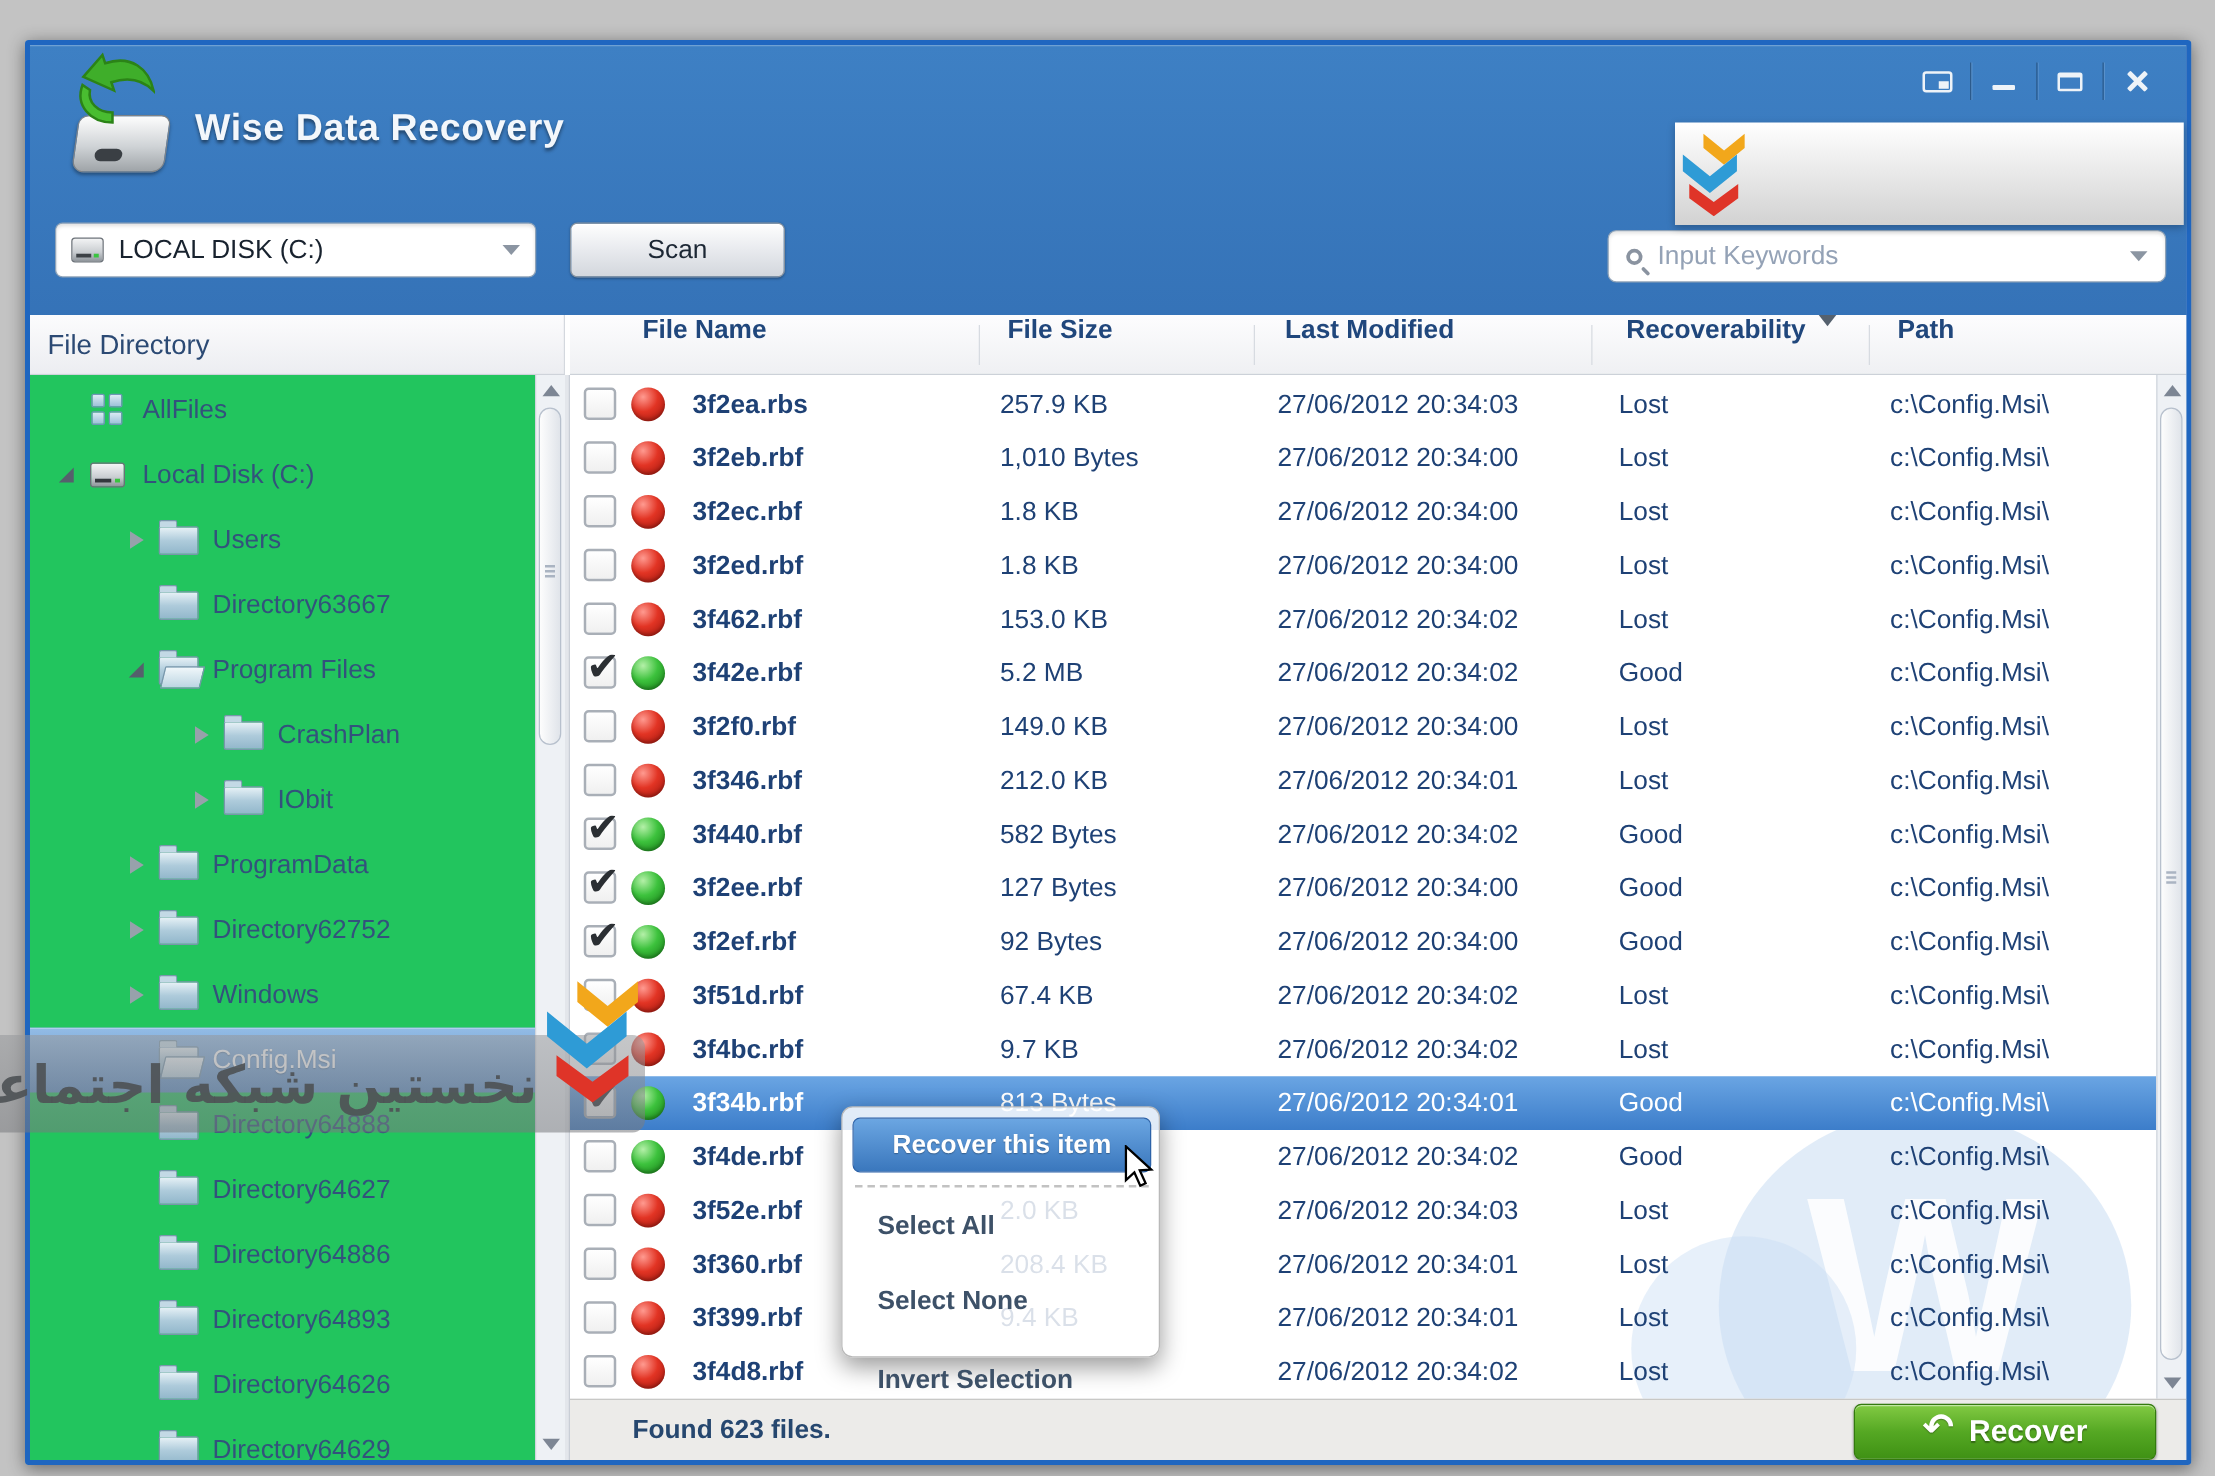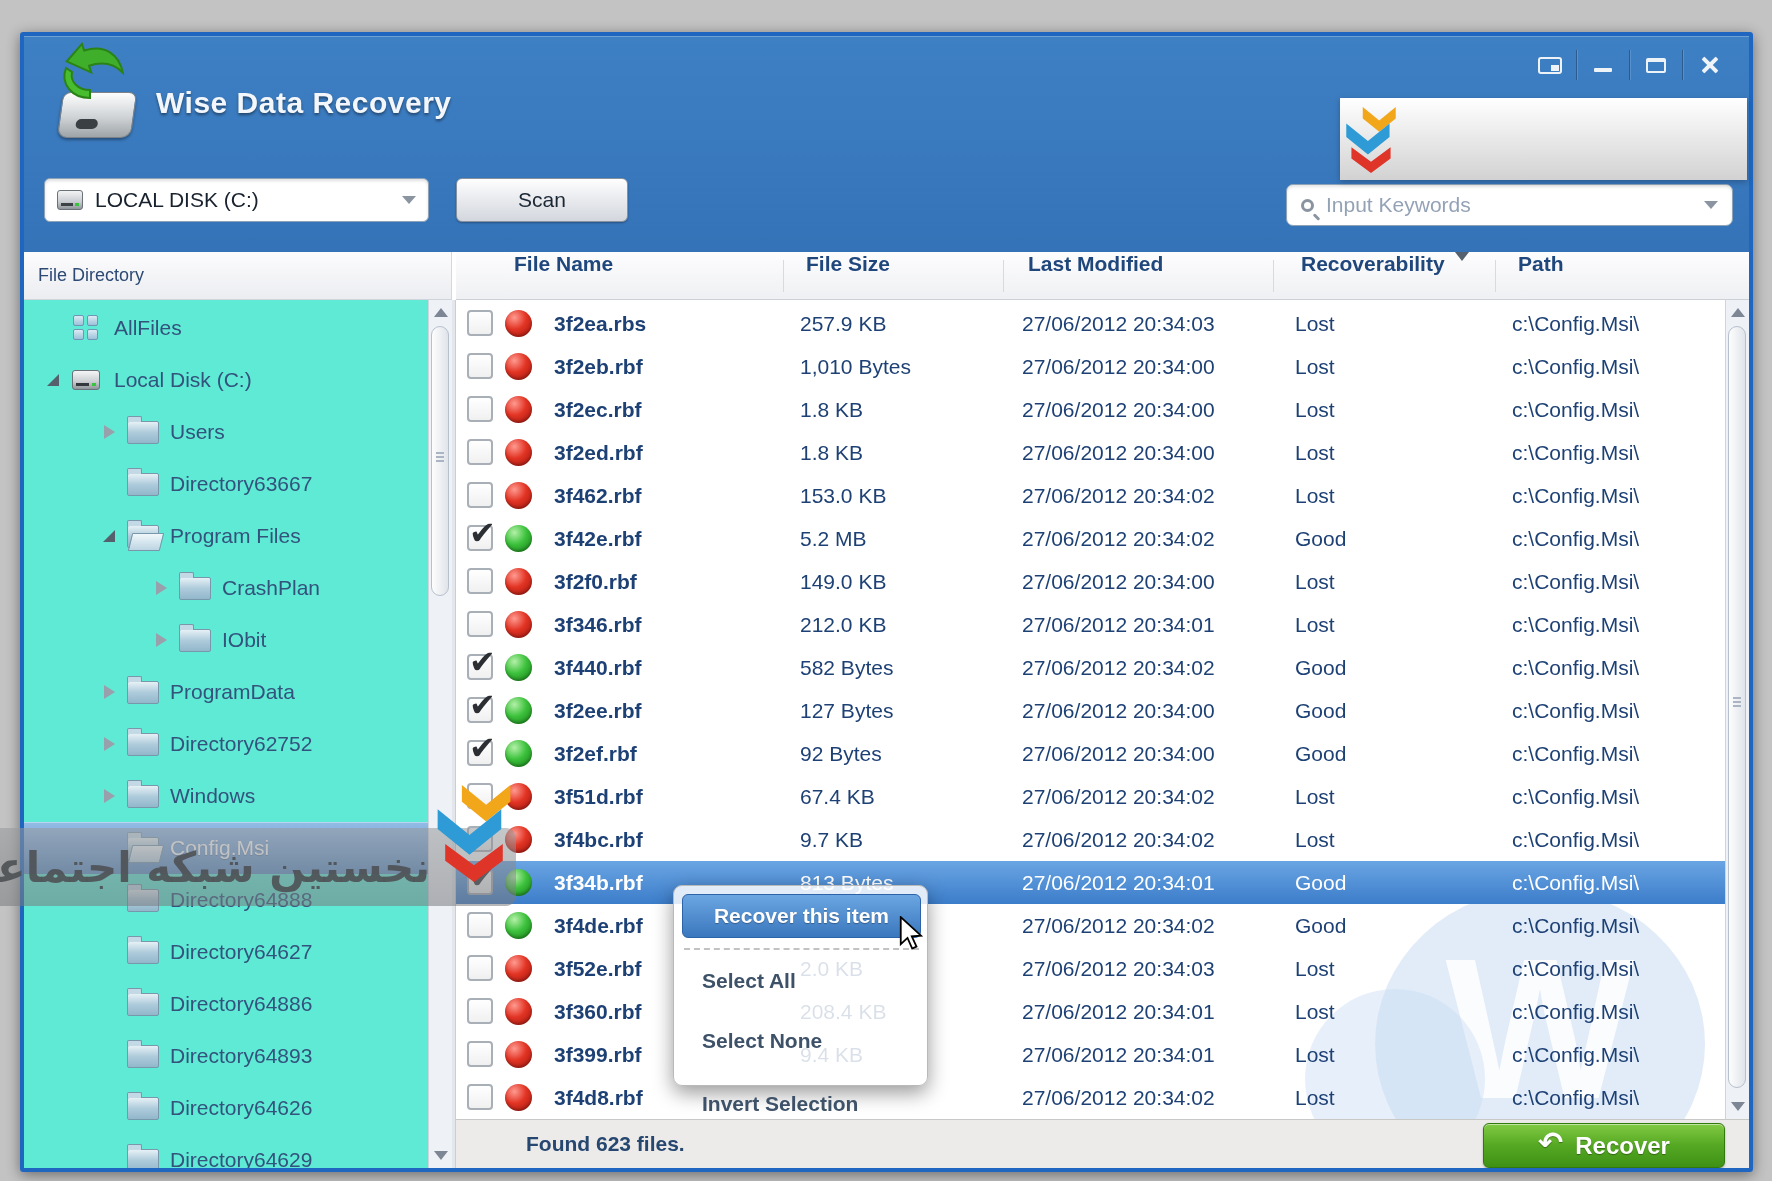--- a/index.html
+++ b/index.html
@@ -56,22 +56,22 @@
   .mag { width:13px; height:13px; border:3px solid #8a93a0; border-radius:50%; position:relative; margin-right:12px; flex:none; }
   .mag::after { content:""; position:absolute; left:11px; top:11px; width:3px; height:8px; background:#8a93a0; transform:rotate(-45deg); border-radius:2px; }
   .search-input { border:none; outline:none; flex:1; font-size:21px; color:#2a3a50; font-family:"Liberation Sans",sans-serif; background:transparent; }
   .search-input::placeholder { color:#94a2b6; opacity:1; }
 
   
   .content { position:absolute; left:0; top:216px; width:1725px; height:916px; background:#fff; overflow:hidden; }
 
   .side-header { position:absolute; left:0; top:0; width:428px; height:48px;
     background:linear-gradient(180deg,#fcfcfd,#ecedf1); border-bottom:1px solid #cfd3da; border-right:1px solid #d4d8de;
-    display:flex; align-items:center; padding-left:14px; font-size:18px; color:#2c4a74; }
-  .tree { position:absolute; left:0; top:48px; width:404px; height:868px; background:#5eead4; overflow:hidden; padding-top:2px; }
+    display:flex; align-items:center; padding-left:14px; font-size:22px; color:#2c4a74; }
+  .tree { position:absolute; left:0; top:48px; width:404px; height:868px; background:#22c55e; overflow:hidden; padding-top:2px; }
   .titem { height:52px; display:flex; align-items:center; position:relative; }
   .titem.lvl1 { padding-left:12px; } .titem.lvl2 { padding-left:68px; } .titem.lvl3 { padding-left:120px; }
   .titem.selected { background:linear-gradient(180deg,#93bce6,#5d8fc6); box-shadow:inset 0 1px 0 #b9d4ef; }
   .titem.selected .tlabel { color:#fff; text-shadow:0 1px 1px rgba(0,0,0,.25); }
   .arrbox { width:34px; height:20px; display:flex; align-items:center; justify-content:center; flex:none; }
   .arr-col { width:0; height:0; border-left:11px solid #98a1ab; border-top:7px solid transparent; border-bottom:7px solid transparent; }
   .arr-exp { width:0; height:0; border-bottom:12px solid #55606c; border-left:12px solid transparent; }
   .iconbox { width:36px; height:28px; position:relative; flex:none; margin-right:8px; }
   .tlabel { font-size:21px; color:#33527c; white-space:nowrap; }
 
@@ -126,21 +126,21 @@
   .checkmark { position:absolute; left:13px; top:-2px; font-size:32px; font-weight:bold; color:#2b2f33; line-height:36px;
     font-family:"DejaVu Sans",sans-serif; }
   .dot { position:absolute; left:49px; top:8px; width:27px; height:27px; border-radius:50%; }
   .dot.red { background:radial-gradient(circle at 35% 28%, #ff9a90 0%, #e23424 45%, #9c140c 100%); box-shadow:inset 0 -2px 3px rgba(0,0,0,.25); }
   .dot.green { background:radial-gradient(circle at 35% 28%, #b4f0a8 0%, #3dc23d 45%, #147a14 100%); box-shadow:inset 0 -2px 3px rgba(0,0,0,.25); }
 
   .main-scroll { position:absolute; left:1701px; top:48px; width:24px; height:819px; background:#eef1f5; border-left:1px solid #d0d5dd; }
 
   
   .statusbar { position:absolute; left:432px; top:867px; width:1293px; height:49px; background:#ecebe9; border-top:1px solid #c8c8c6; }
-  .status-text { position:absolute; left:50px; top:12px; font-size:21px; font-weight:bold; color:#26476f;margin-left:20px; }
+  .status-text { position:absolute; left:50px; top:12px; font-size:21px; font-weight:bold; color:#26476f; }
   .recover-btn { position:absolute; right:24px; top:3px; width:242px; height:45px;
     background:linear-gradient(180deg,#82ca43,#55a823 50%,#3f9114); border:1px solid #337a0e; border-radius:6px;
     display:flex; align-items:center; justify-content:center; gap:12px;
     box-shadow:inset 0 1px 0 rgba(255,255,255,.5), 0 1px 2px rgba(0,0,0,.3); }
   .recover-btn .lbl { font-size:24px; font-weight:bold; color:#fff; text-shadow:0 1px 1px rgba(0,0,0,.35); }
   .undo-ic { font-family:"DejaVu Sans",sans-serif; font-size:30px; font-weight:bold; color:#fff; line-height:30px; margin-top:-6px;
     text-shadow:0 1px 1px rgba(0,0,0,.35); }
 
   
   .ctx-menu { position:absolute; left:673px; top:885px; width:255px; height:201px;

